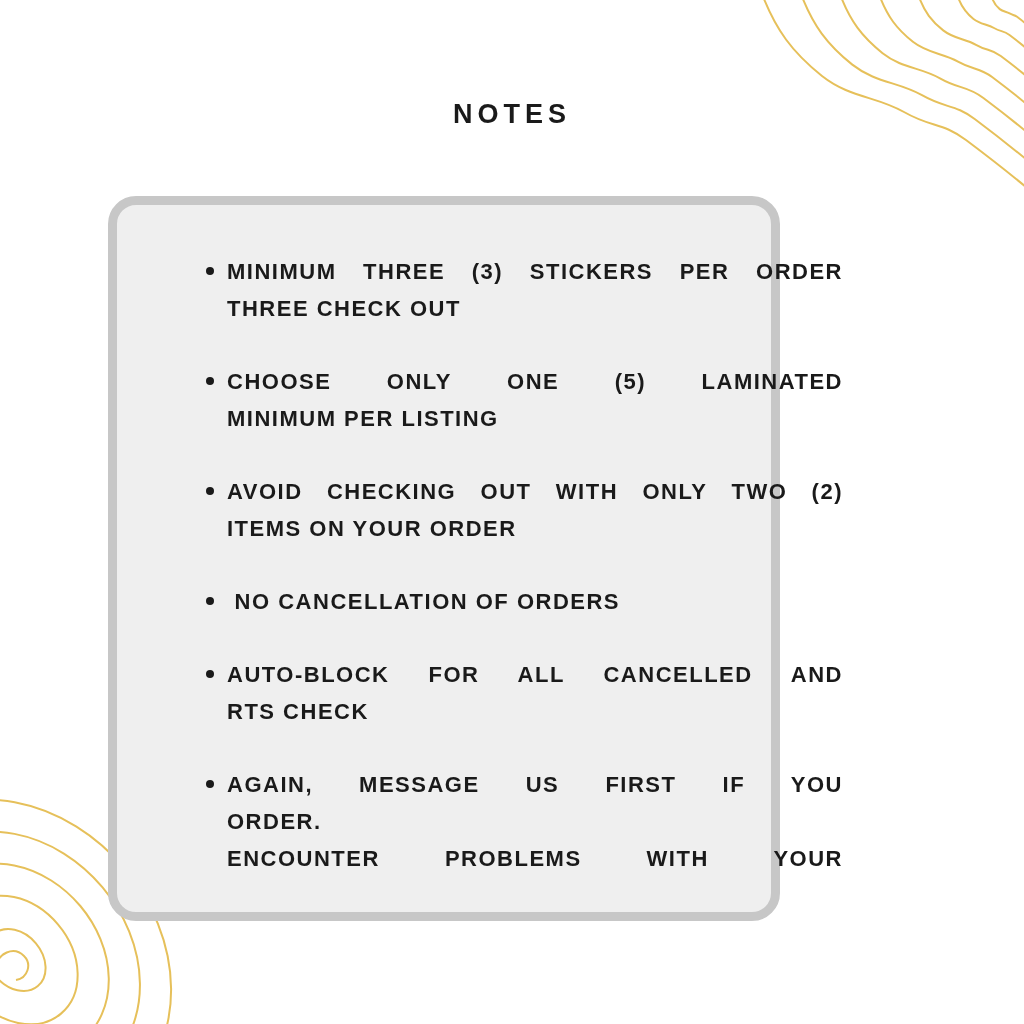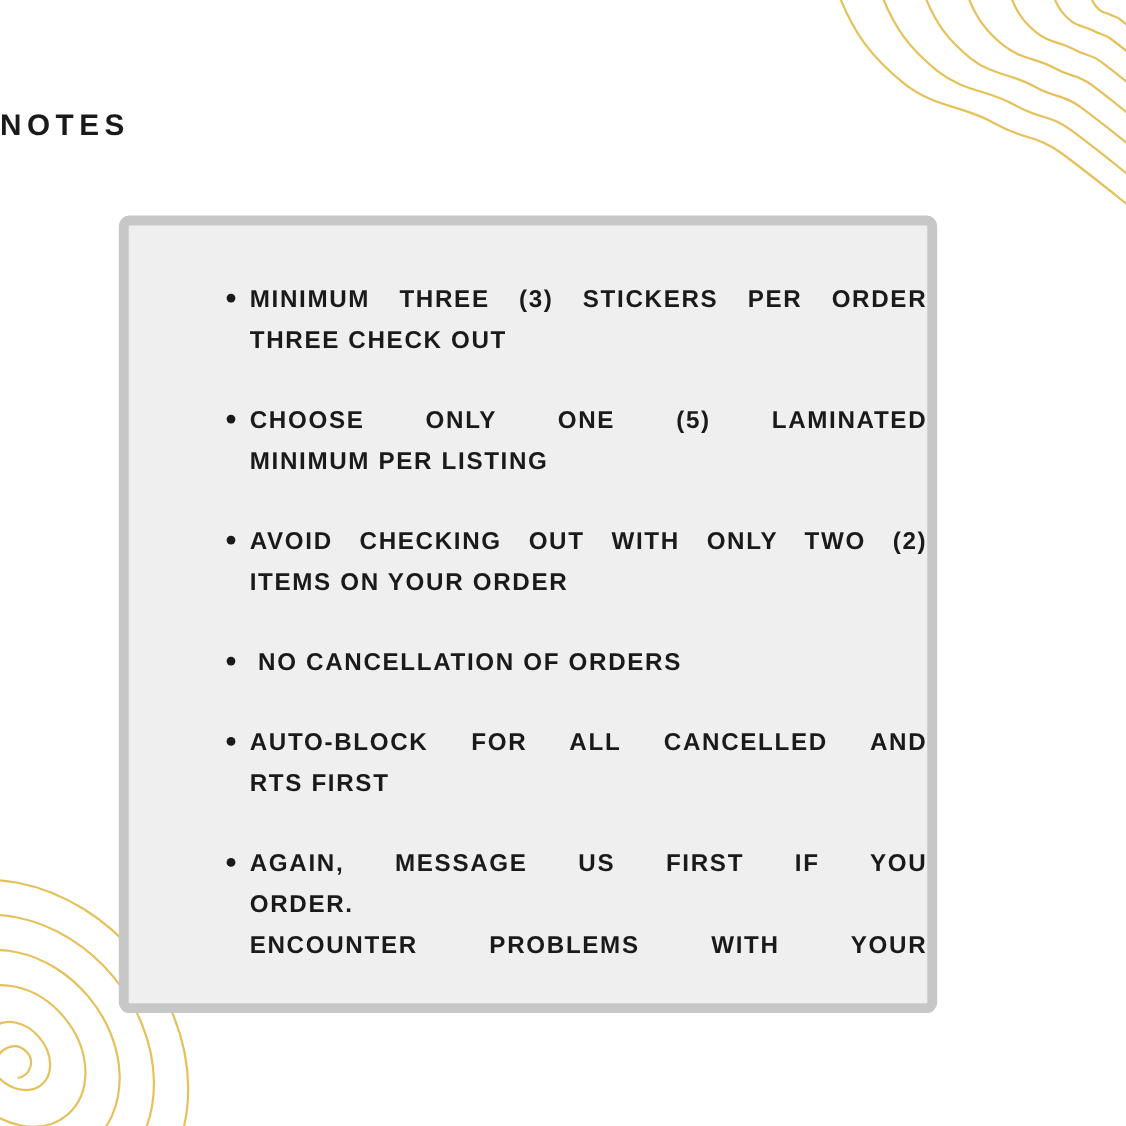--- a/index.html
+++ b/index.html
@@ -11,35 +11,36 @@
     font-family: "Liberation Sans", sans-serif;
   }
   .deco { position: absolute; pointer-events: none; }
   #deco-top-right { top: 0; right: 0; }
   #deco-bottom-left { bottom: 0; left: 0; }
 
   .page-title {
     position: absolute;
     top: 98px; left: 0; right: 0;
     margin: 0;
+    text-align: center;
     font-size: 27px;
     font-weight: bold;
     letter-spacing: 5px;
     color: #1a1a1a;
     line-height: 32px;
   }
 
   .notes-card {
     position: absolute;
     left: 108px; top: 196px;
-    width: 744px; height: 725px;
+    width: 672px; height: 725px;
     box-sizing: border-box;
     background: #efefef;
     border: 9px solid #c7c7c7;
-    border-radius: 10px;
+    border-radius: 28px;
   }
 
   .notes-list {
     list-style: none;
     margin: 48px 0 0 89px;
     padding: 0;
     width: 645px;
   }
   .note-item {
     display: flex;
@@ -118,21 +119,21 @@
       <li class="note-item">
         <span class="dot"></span>
         <div class="lines">
           <div class="line">&nbsp;NO CANCELLATION OF ORDERS</div>
         </div>
       </li>
       <li class="note-item">
         <span class="dot"></span>
         <div class="lines">
           <div class="line jl">AUTO-BLOCK FOR ALL CANCELLED AND</div>
-          <div class="line">RTS FIRST</div>
+          <div class="line">RTS CHECK</div>
         </div>
       </li>
       <li class="note-item">
         <span class="dot"></span>
         <div class="lines">
           <div class="line jl">AGAIN, MESSAGE US FIRST IF YOU</div>
           <div class="line">ORDER.</div>
           <div class="line jl">ENCOUNTER PROBLEMS WITH YOUR</div>
         </div>
       </li>

